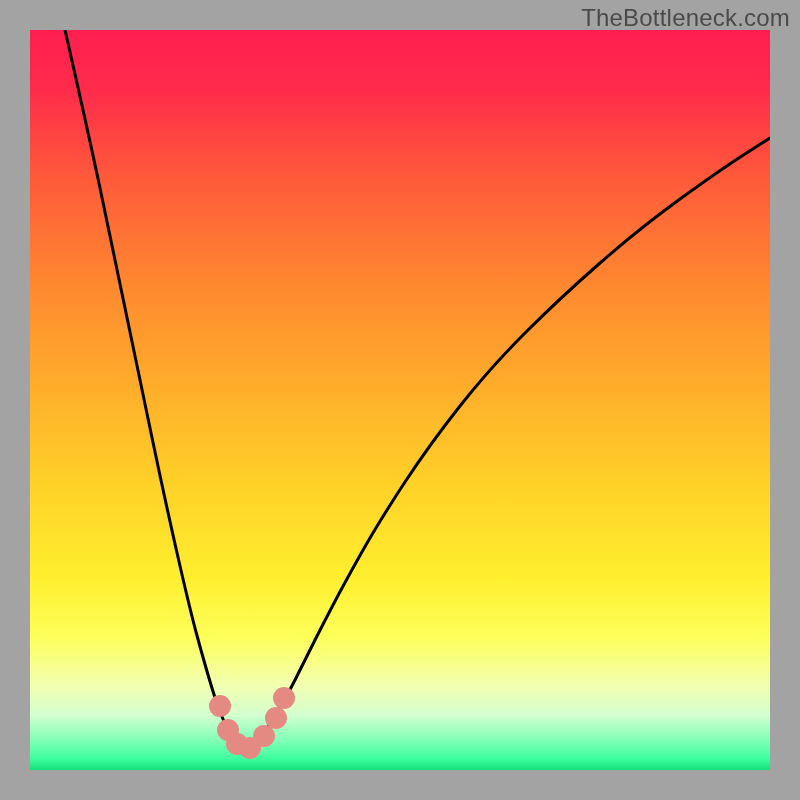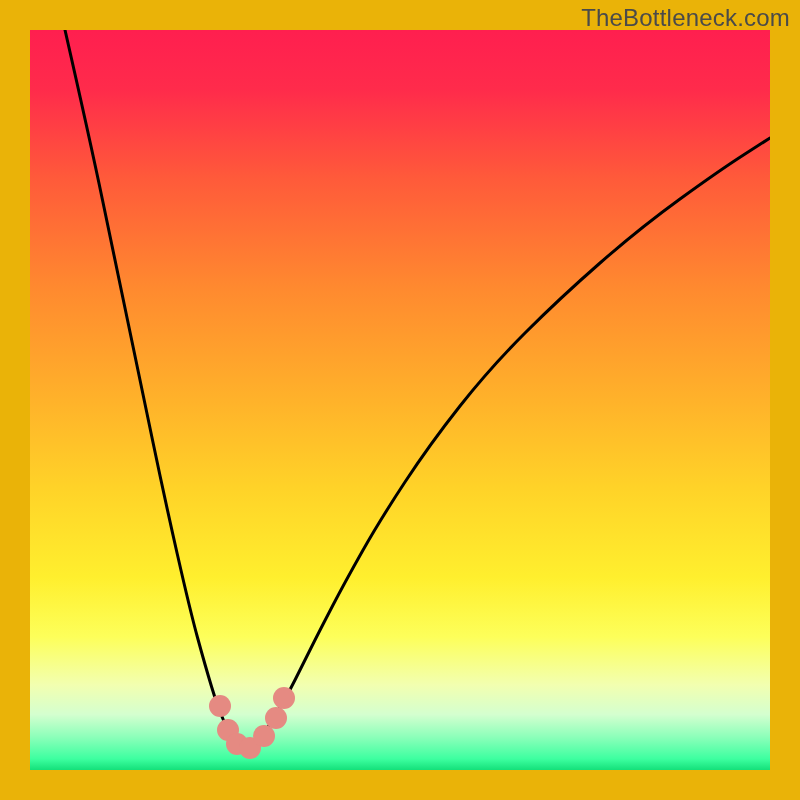--- a/index.html
+++ b/index.html
@@ -7,21 +7,21 @@
     padding: 0;
     width: 800px;
     height: 800px;
     overflow: hidden;
     background: #000;
     font-family: Arial, Helvetica, sans-serif;
   }
   .frame {
     position: absolute;
     inset: 0;
-    background: #eab308;
+    background: #a3a3a3;
   }
   .plot-area {
     position: absolute;
     left: 30px;
     top: 30px;
     width: 740px;
     height: 740px;
     overflow: hidden;
   }
   .watermark {

